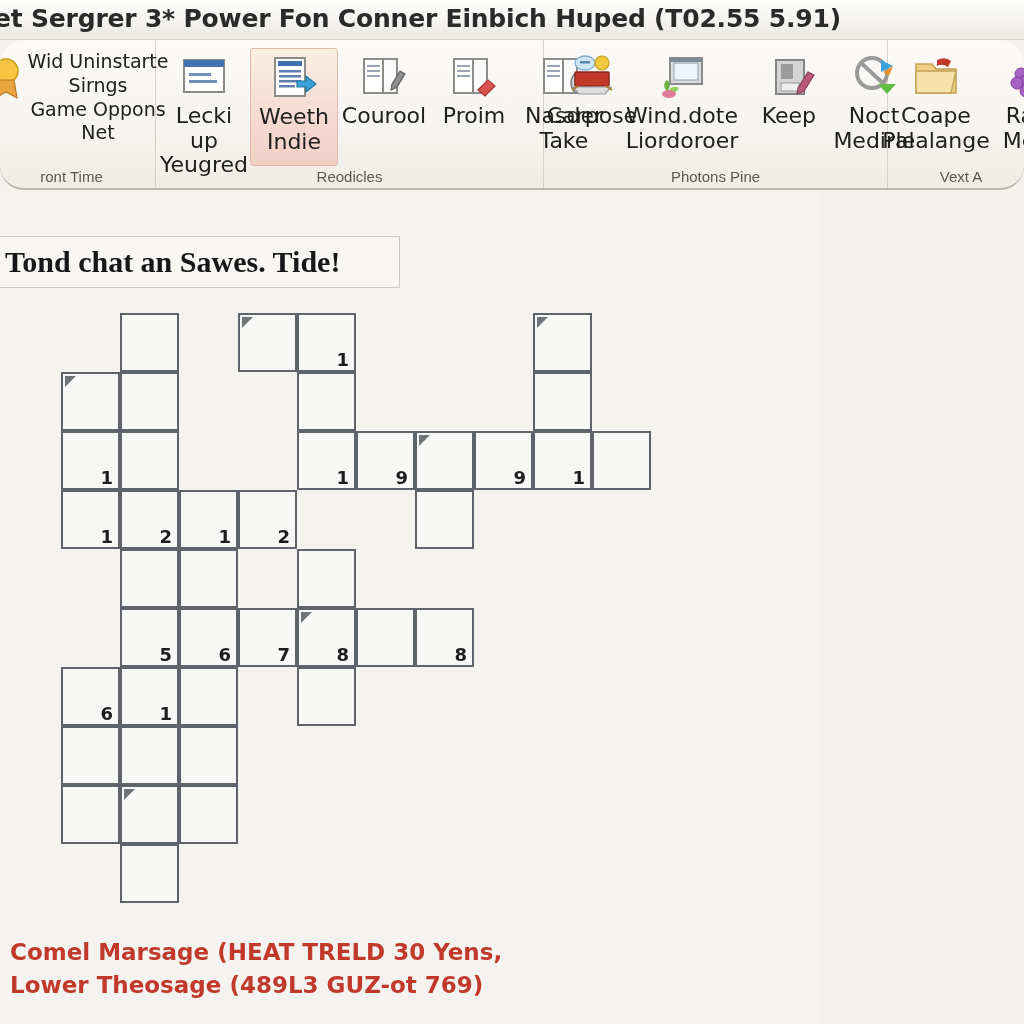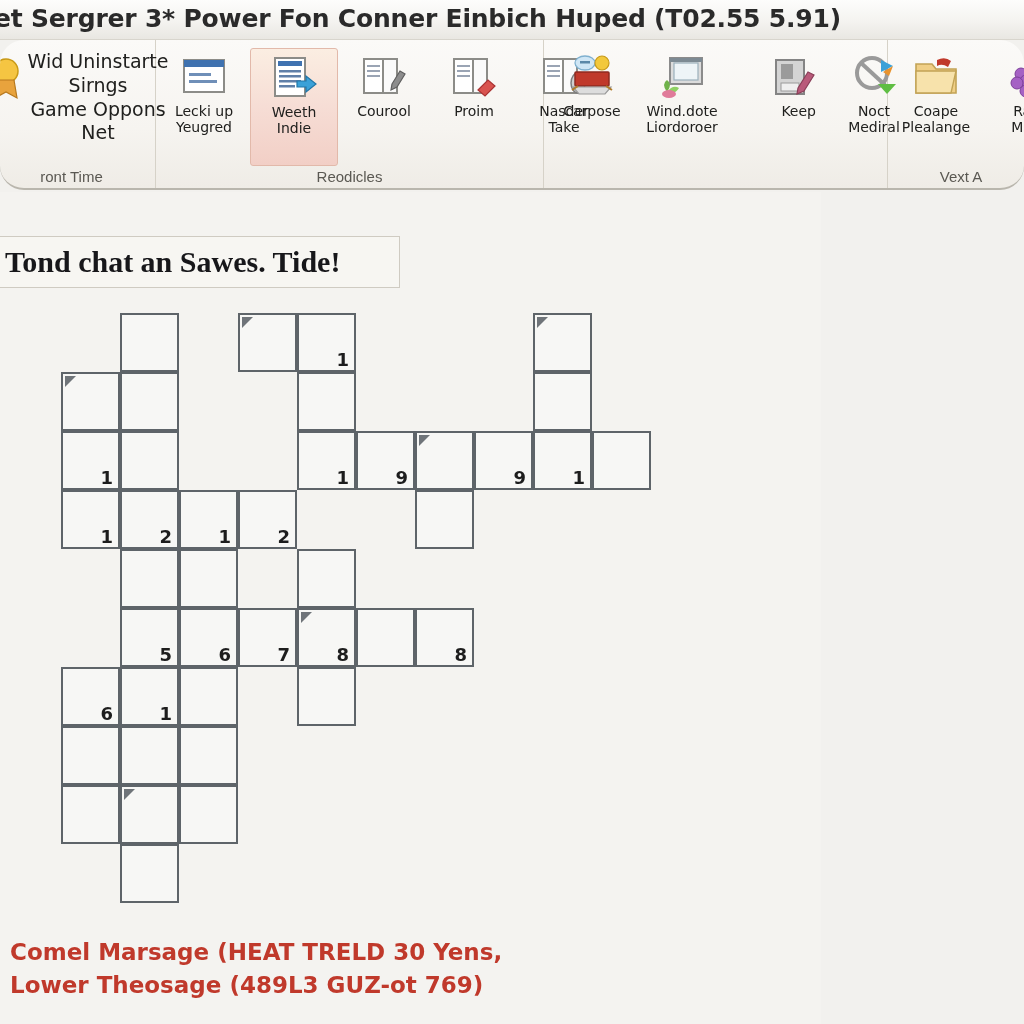--- a/index.html
+++ b/index.html
@@ -49,21 +49,21 @@
     display: flex; flex-direction: column; align-items: center;
     justify-content: flex-start; padding-top: 6px;
     border-radius: 3px; cursor: default;
   }
   .rbtn.sel {
     background: linear-gradient(to bottom,#fbeee2 0%, #f6ddd5 50%, #f2cfc6 100%);
     border: 1px solid #e2b9aa;
   }
   .rbtn .ico { width: 46px; height: 46px; position: relative; margin-bottom: 4px; }
   .rbtn .lbl {
-    font-size: 14px; color: #20201e; line-height: 1.12; text-align: center;
+    font-size: 22px; color: #20201e; line-height: 1.12; text-align: center;
     white-space: pre-line; font-family: "DejaVu Sans", sans-serif;
   }
   .txtonly .lbl { font-size: 18px; line-height: 1.25; }
 
   
   #main {
     position: absolute; left: 0; top: 192px; width: 821px; height: 832px;
     background: #f4f3f0;
     overflow: hidden;
   }
@@ -231,20 +231,21 @@
         <div class="ico"><svg viewBox="0 0 46 46" width="46" height="46">
             <circle cx="21" cy="19" r="15" fill="none" stroke="#9a9a9a" stroke-width="4"></circle>
             <line x1="9" y1="8" x2="34" y2="31" stroke="#9a9a9a" stroke-width="4"></line>
             <path d="M30 6 l12 6 l-12 6 z" fill="#3ba1d8"></path>
             <path d="M42 12 l-4 10 l-6 -4 z" fill="#e8932e"></path>
             <path d="M27 30 l9 10 l9 -10 z" fill="#5fbe43"></path>
           </svg></div>
         <div class="lbl">Noct
 Mediral</div>
       </div>
+      <div class="rgroup-label">Photons Pine</div>
     </div>
     <div class="rgroup nodiv" style="left: 888px; width: 146px;">
       <div class="rbtn" style="left: 4px; width: 88px;">
         <div class="ico"><svg viewBox="0 0 46 46" width="46" height="46">
             <path d="M3 10 h16 l4 5 h20 v24 h-40 z" fill="#f0cf86" stroke="#c2a355" stroke-width="1.6"></path>
             <path d="M3 17 h40 l-5 22 h-35 z" fill="#f7e2ab" stroke="#c2a355" stroke-width="1.4"></path>
             <path d="M24 6 q8 -4 14 1 l-3 6 q-6 -4 -11 -1 z" fill="#c0392b"></path>
           </svg></div>
         <div class="lbl">Coape
 Plealange</div>

